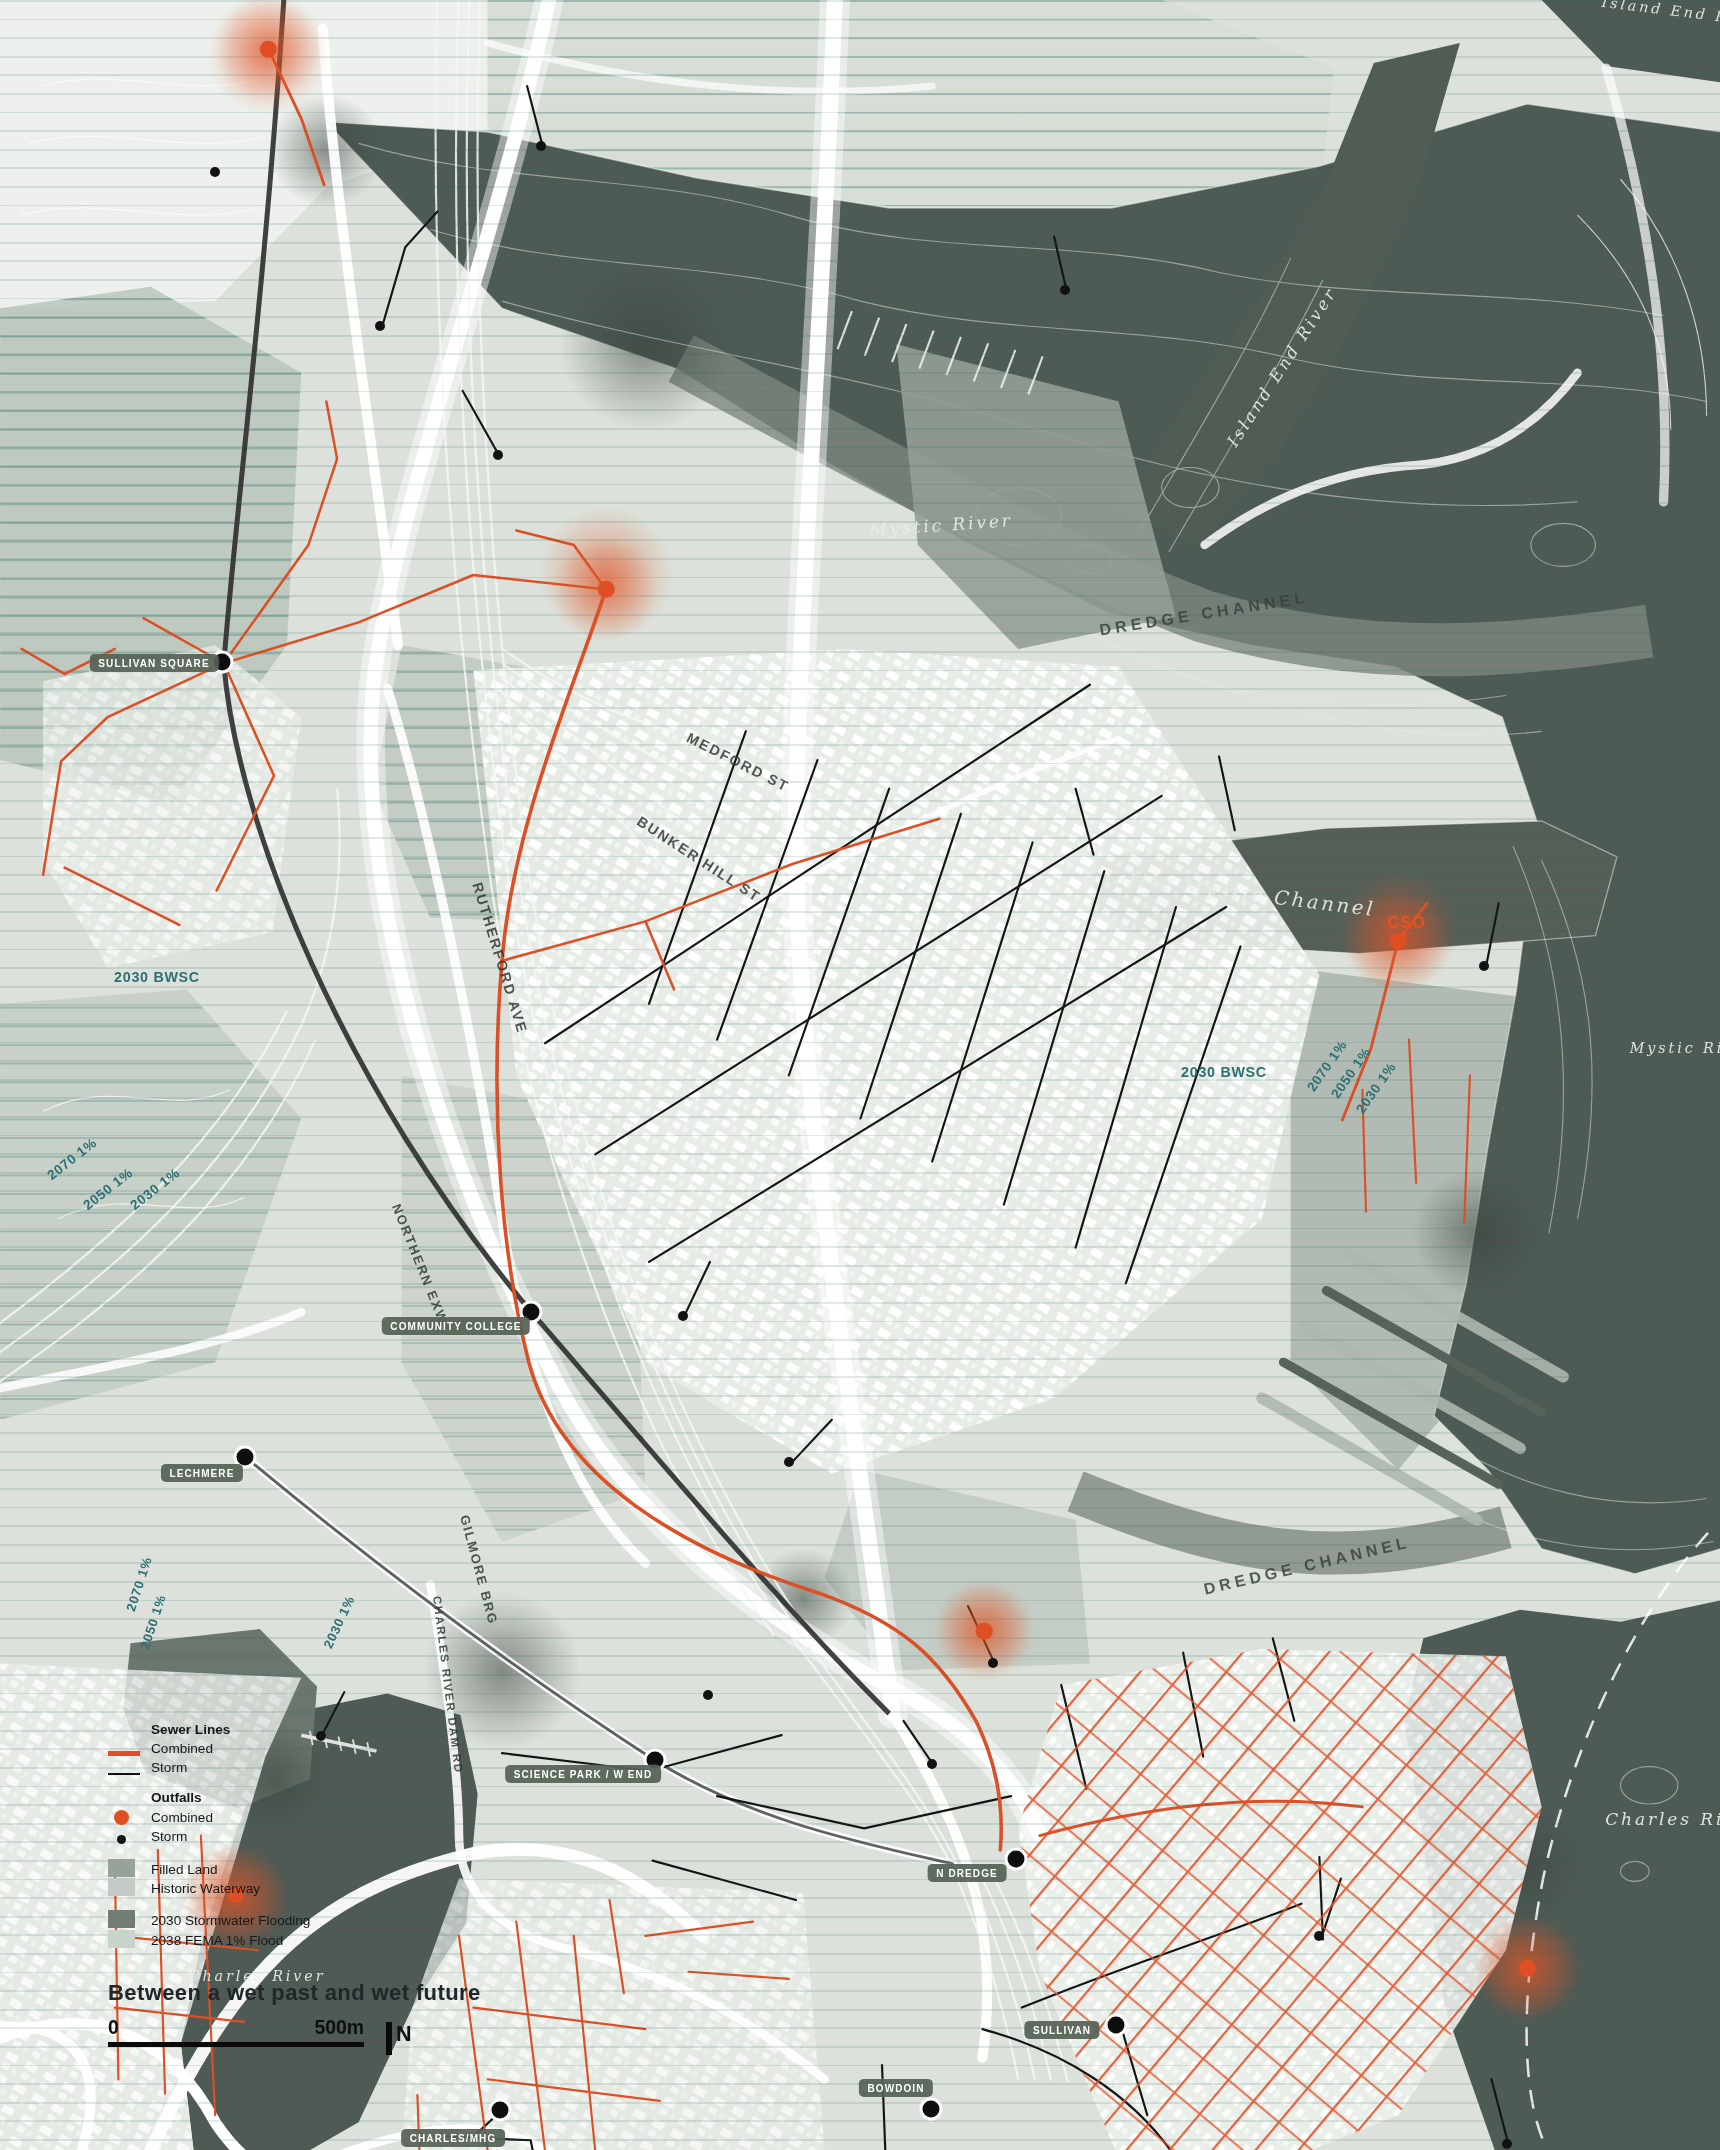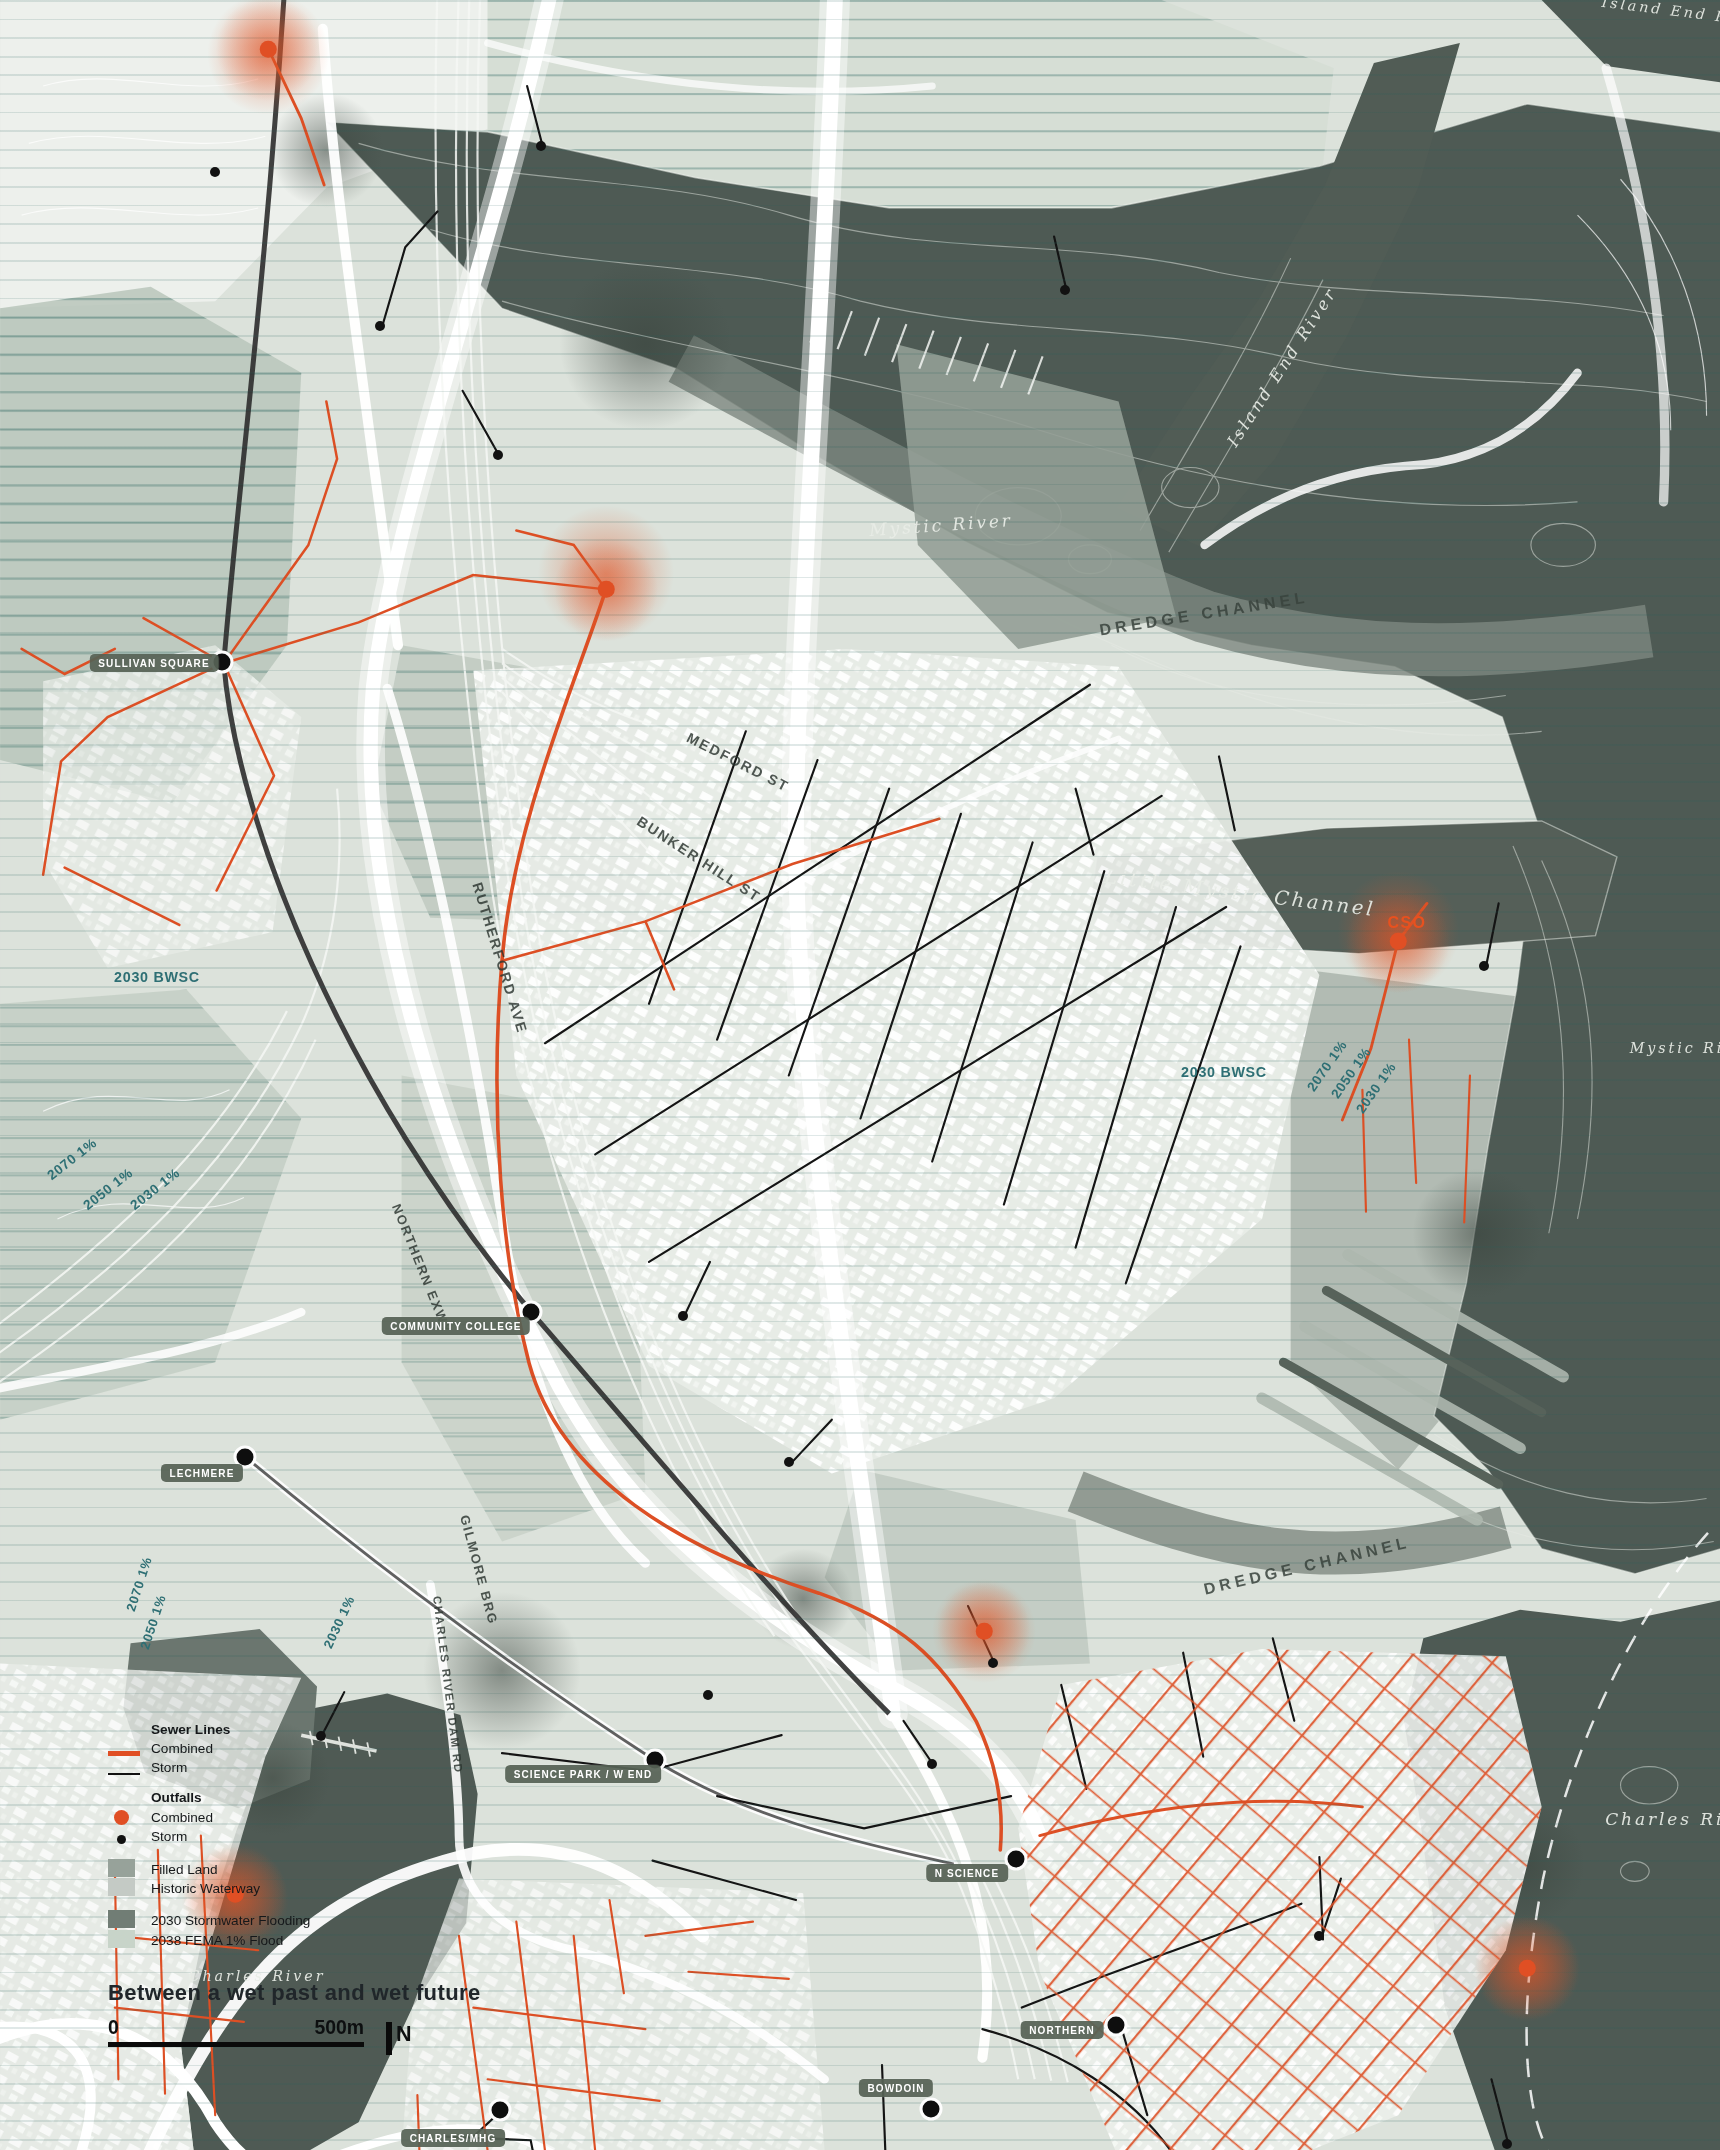--- a/index.html
+++ b/index.html
@@ -342,23 +342,23 @@
 <div class="layer" id="stations-layer">
       <div class="station-dot" style="left: 222px; top: 662px;"></div>
       <div class="station-pill" style="left: 154px; top: 663px;">SULLIVAN SQUARE</div>
       <div class="station-dot" style="left: 531px; top: 1312px;"></div>
       <div class="station-pill" style="left: 456px; top: 1326px;">COMMUNITY COLLEGE</div>
       <div class="station-dot" style="left: 245px; top: 1457px;"></div>
       <div class="station-pill" style="left: 202px; top: 1473px;">LECHMERE</div>
       <div class="station-dot" style="left: 655px; top: 1760px;"></div>
       <div class="station-pill" style="left: 583px; top: 1774px;">SCIENCE PARK / W END</div>
       <div class="station-dot" style="left: 1016px; top: 1859px;"></div>
-      <div class="station-pill" style="left: 967px; top: 1873px;">N SCIENCE</div>
+      <div class="station-pill" style="left: 967px; top: 1873px;">N DREDGE</div>
       <div class="station-dot" style="left: 1116px; top: 2025px;"></div>
-      <div class="station-pill" style="left: 1062px; top: 2030px;">NORTHERN</div>
+      <div class="station-pill" style="left: 1062px; top: 2030px;">SULLIVAN</div>
       <div class="station-dot" style="left: 931px; top: 2109px;"></div>
       <div class="station-pill" style="left: 896px; top: 2088px;">BOWDOIN</div>
       <div class="station-dot" style="left: 500px; top: 2110px;"></div>
       <div class="station-pill" style="left: 453px; top: 2138px;">CHARLES/MHG</div>
     </div>
 
 <div class="legend">
   <div class="row head">
     <span class="sw"></span>
         <span class="lbl" style="font-weight:bold">Sewer Lines</span>

